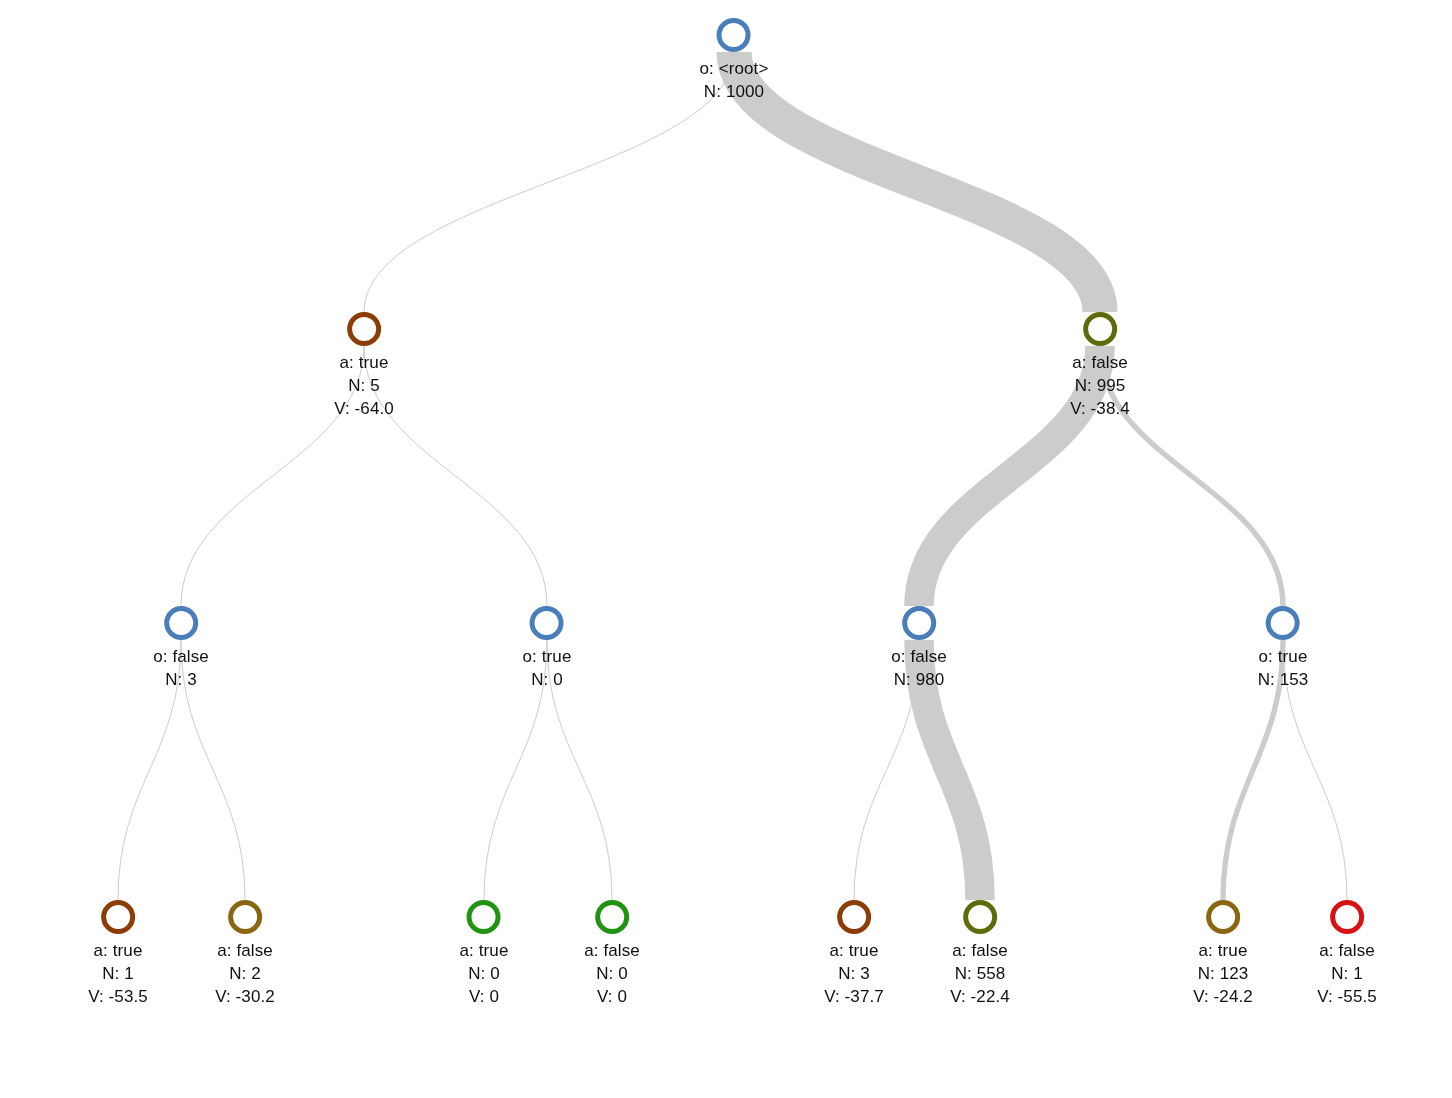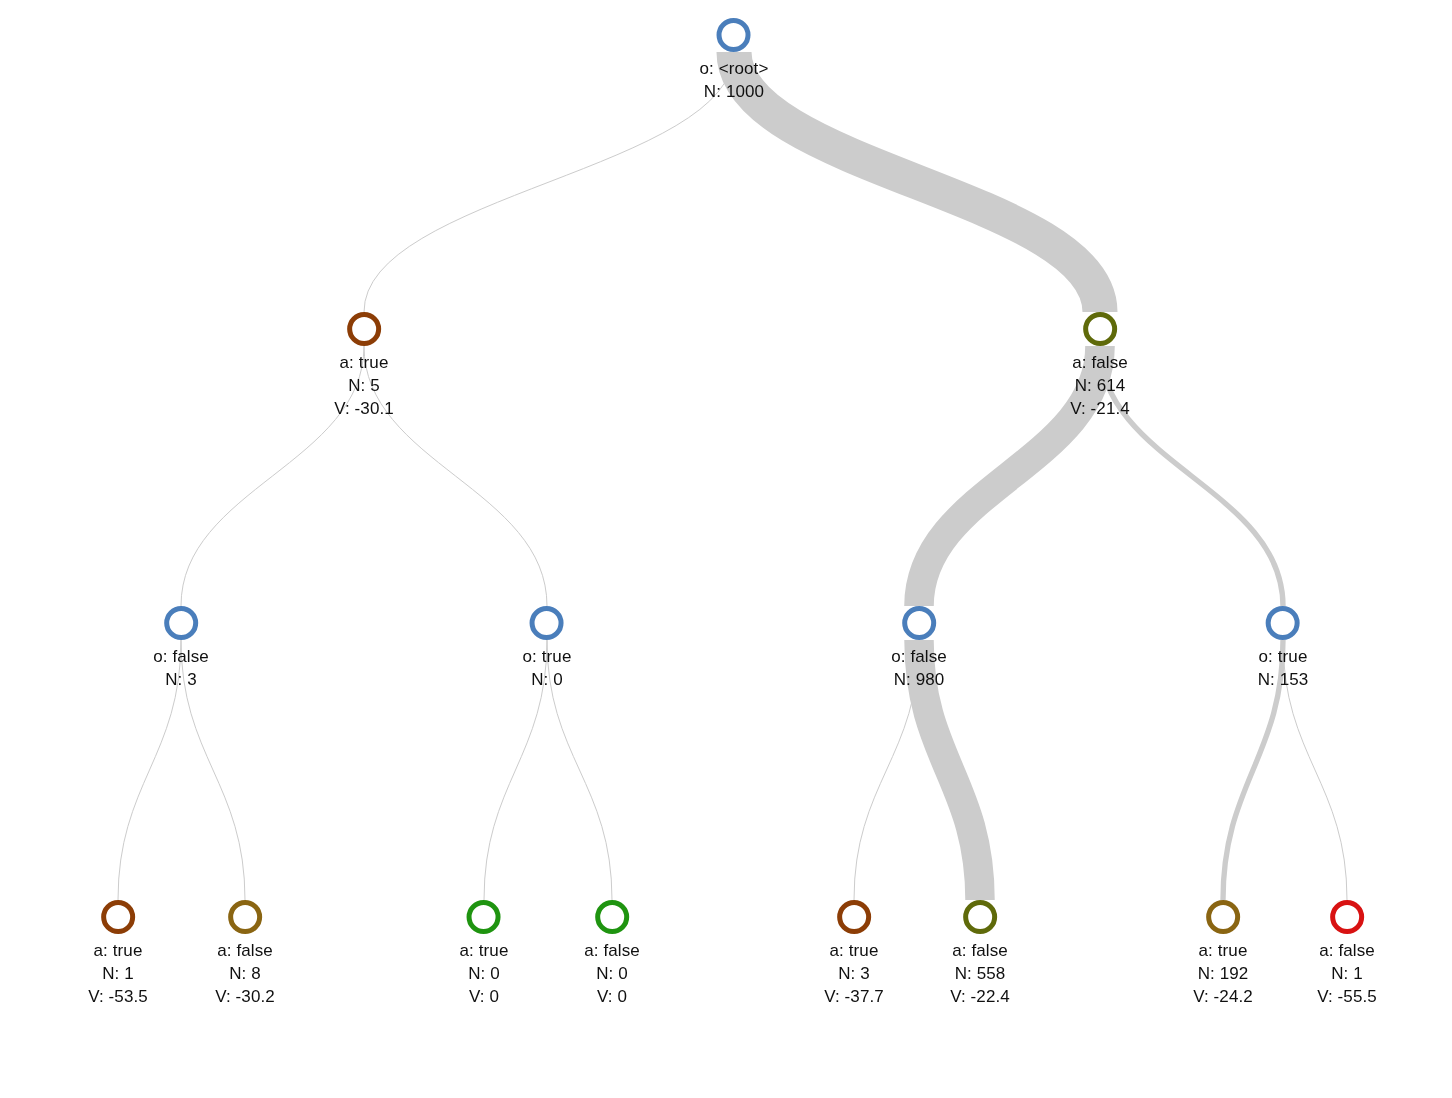--- a/index.html
+++ b/index.html
@@ -76,29 +76,29 @@
         <div class="node-labels">
           <div>o: &lt;root&gt;</div>
           <div>N: 1000</div>
         </div>
       </div>
       <div class="node" style="left: 364px; top: 312px;">
         <div class="node-circle" style="border-color: rgb(140, 61, 6); border-width: 5px;"></div>
         <div class="node-labels">
           <div>a: true</div>
           <div>N: 5</div>
-          <div>V: -30.1</div>
+          <div>V: -64.0</div>
         </div>
       </div>
       <div class="node" style="left: 1100px; top: 312px;">
         <div class="node-circle" style="border-color: rgb(95, 106, 10); border-width: 5px;"></div>
         <div class="node-labels">
           <div>a: false</div>
-          <div>N: 614</div>
-          <div>V: -21.4</div>
+          <div>N: 995</div>
+          <div>V: -38.4</div>
         </div>
       </div>
       <div class="node" style="left: 181px; top: 606px;">
         <div class="node-circle" style="border-color: rgb(74, 126, 187); border-width: 5px;"></div>
         <div class="node-labels">
           <div>o: false</div>
           <div>N: 3</div>
         </div>
       </div>
       <div class="node" style="left: 547px; top: 606px;">
@@ -127,21 +127,21 @@
         <div class="node-labels">
           <div>a: true</div>
           <div>N: 1</div>
           <div>V: -53.5</div>
         </div>
       </div>
       <div class="node" style="left: 245px; top: 900px;">
         <div class="node-circle" style="border-color: rgb(138, 101, 18); border-width: 5px;"></div>
         <div class="node-labels">
           <div>a: false</div>
-          <div>N: 8</div>
+          <div>N: 2</div>
           <div>V: -30.2</div>
         </div>
       </div>
       <div class="node" style="left: 484px; top: 900px;">
         <div class="node-circle" style="border-color: rgb(31, 148, 16); border-width: 5px;"></div>
         <div class="node-labels">
           <div>a: true</div>
           <div>N: 0</div>
           <div>V: 0</div>
         </div>
@@ -167,21 +167,21 @@
         <div class="node-labels">
           <div>a: false</div>
           <div>N: 558</div>
           <div>V: -22.4</div>
         </div>
       </div>
       <div class="node" style="left: 1223px; top: 900px;">
         <div class="node-circle" style="border-color: rgb(138, 101, 18); border-width: 5px;"></div>
         <div class="node-labels">
           <div>a: true</div>
-          <div>N: 192</div>
+          <div>N: 123</div>
           <div>V: -24.2</div>
         </div>
       </div>
       <div class="node" style="left: 1347px; top: 900px;">
         <div class="node-circle" style="border-color: rgb(216, 18, 18); border-width: 5px;"></div>
         <div class="node-labels">
           <div>a: false</div>
           <div>N: 1</div>
           <div>V: -55.5</div>
         </div>

